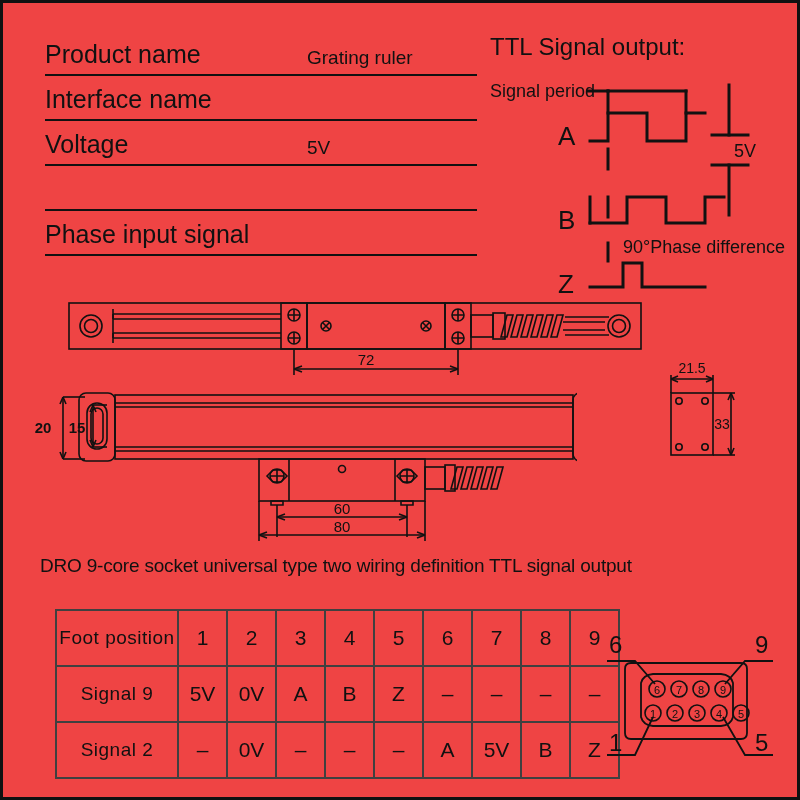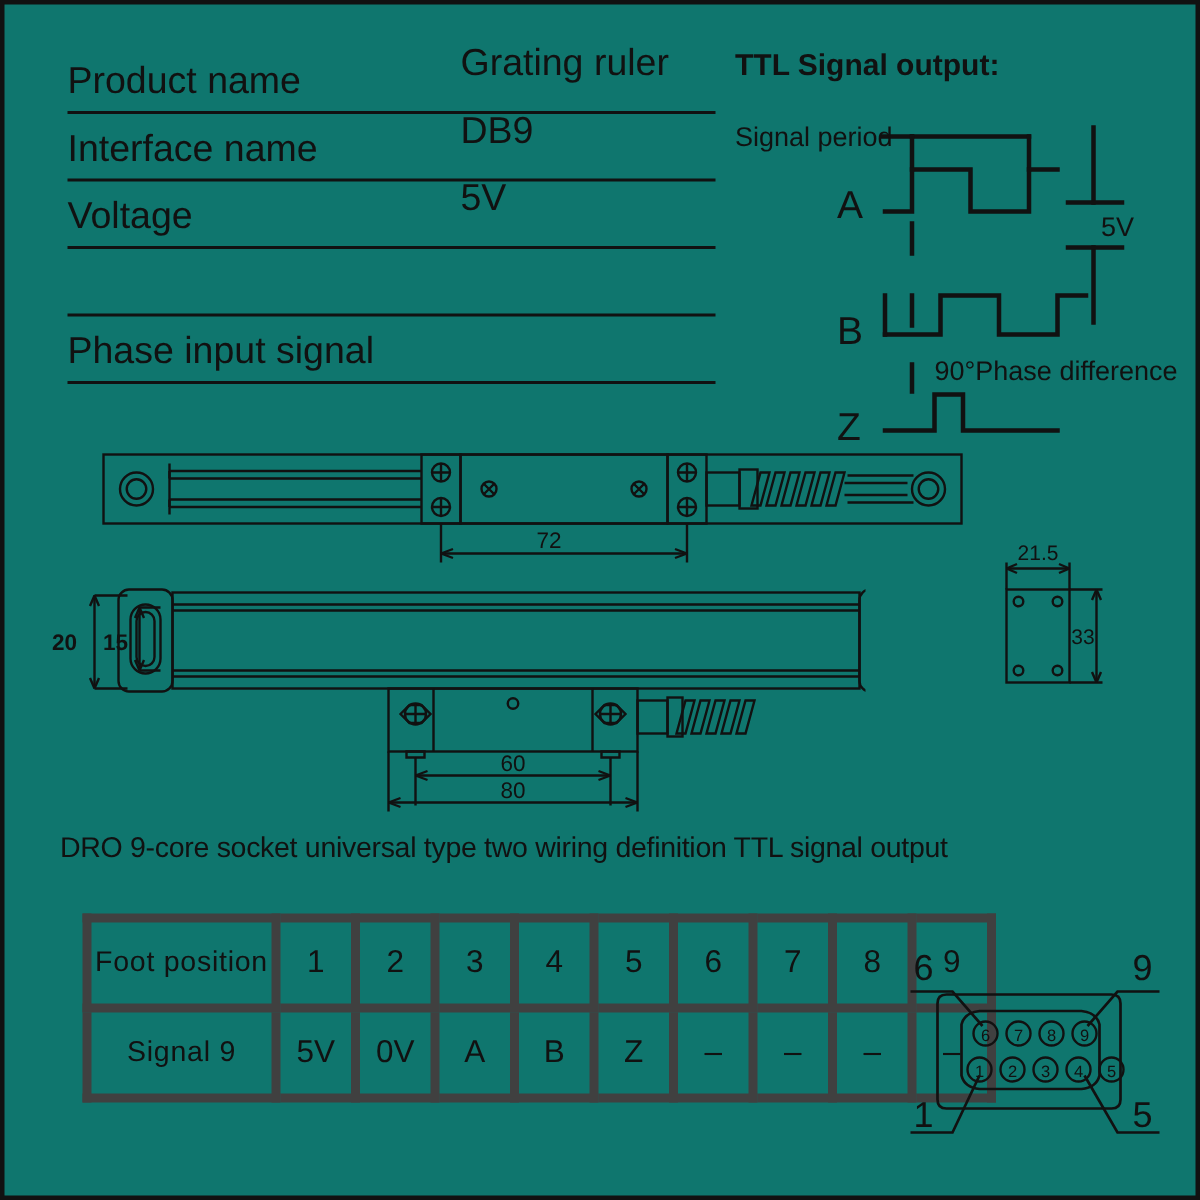--- a/index.html
+++ b/index.html
@@ -4,21 +4,21 @@
 <style>
   html, body {
     margin: 0;
     padding: 0;
     background: #ffffff;
   }
   #page {
     position: relative;
     width: 800px;
     height: 800px;
-    background: #0f766e;
+    background: #ef4444;
     border: 3px solid #111;
     box-sizing: border-box;
     font-family: "Liberation Sans", sans-serif;
     color: #111;
     overflow: hidden;
   }
 
   
   #spec-table {
     position: absolute;
@@ -35,40 +35,39 @@
   .spec-row:first-child { border-top: none; }
   .spec-key {
     width: 262px;
     font-size: 25px;
     line-height: 1;
     padding-bottom: 7px;
     white-space: nowrap;
   }
   .spec-val {
     flex: 1;
-    font-size: 25px;
+    font-size: 19px;
     line-height: 1;
-    padding-bottom: 19px;
+    padding-bottom: 7px;
     white-space: nowrap;
   }
 
   
   #ttl-block {
     position: absolute;
     left: 487px;
     top: 30px;
     width: 300px;
     height: 260px;
   }
   #ttl-title {
     position: absolute;
     left: 0; top: 0;
-    font-size: 20px;
+    font-size: 24px;
     white-space: nowrap;
-    font-weight: bold;
   }
   #ttl-svg {
     position: absolute;
     left: 0;
     top: 24px;
   }
 
   
   #drawing-top {
     position: absolute;
@@ -97,21 +96,21 @@
   }
 
   
   #pin-table {
     position: absolute;
     left: 52px;
     top: 606px;
     border-collapse: collapse;
   }
   #pin-table td {
-    border: 6px solid #404040;
+    border: 2px solid #404040;
     height: 52px;
     text-align: center;
     font-size: 21px;
     font-family: "Liberation Sans", sans-serif;
   }
   #pin-table td.rowhead {
     width: 118px;
     font-size: 19px;
     letter-spacing: 0.5px;
   }
@@ -133,21 +132,20 @@
 
   <div id="spec-table">
 
     <div class="spec-row">
       <div class="spec-key nosel">Product name</div>
       <div class="spec-val nosel">Grating ruler</div>
     </div>
 
     <div class="spec-row">
       <div class="spec-key nosel">Interface name</div>
-      <div class="spec-val nosel">DB9</div>
     </div>
 
     <div class="spec-row">
       <div class="spec-key nosel">Voltage</div>
       <div class="spec-val nosel">5V</div>
     </div>
 
     <div class="spec-row">
     </div>
 
@@ -385,20 +383,32 @@
         <td class="cell">5V</td>
         <td class="cell">0V</td>
         <td class="cell">A</td>
         <td class="cell">B</td>
         <td class="cell">Z</td>
         <td class="cell">–</td>
         <td class="cell">–</td>
         <td class="cell">–</td>
         <td class="cell">–</td>
       </tr>
+      <tr>
+        <td class="rowhead">Signal  2</td>
+        <td class="cell">–</td>
+        <td class="cell">0V</td>
+        <td class="cell">–</td>
+        <td class="cell">–</td>
+        <td class="cell">–</td>
+        <td class="cell">A</td>
+        <td class="cell">5V</td>
+        <td class="cell">B</td>
+        <td class="cell">Z</td>
+      </tr>
     </tbody>
   </table>
 
   <svg id="db9" width="190" height="160" viewBox="0 0 190 160">
     <g fill="none" stroke="#111" stroke-width="1.8">
 
       <path d="M30,48 Q30,42 36,42 L146,42 Q152,42 152,48 L152,112 Q152,118 146,118 L36,118 Q30,118 30,112 Z"></path>
 
       <path d="M46,62 Q48,54 58,53 L126,53 Q136,54 138,62 L138,96 Q136,104 126,105 L58,105 Q48,104 46,96 Z"></path>
 

